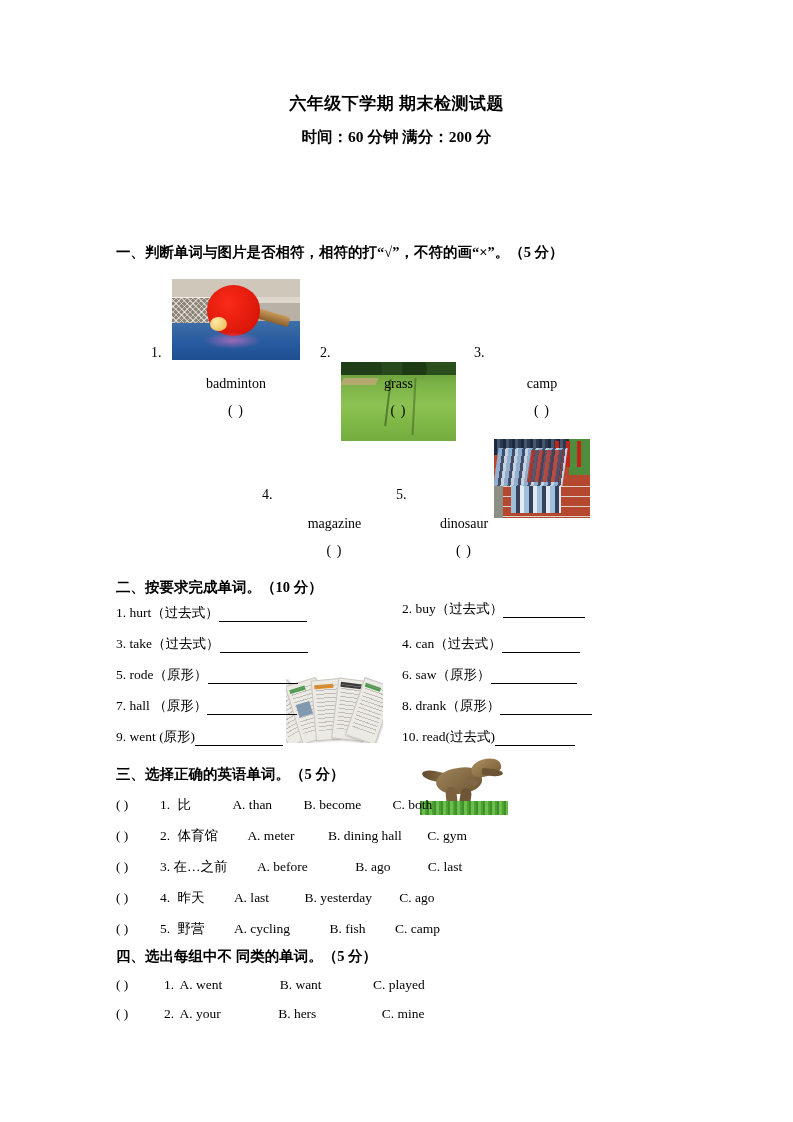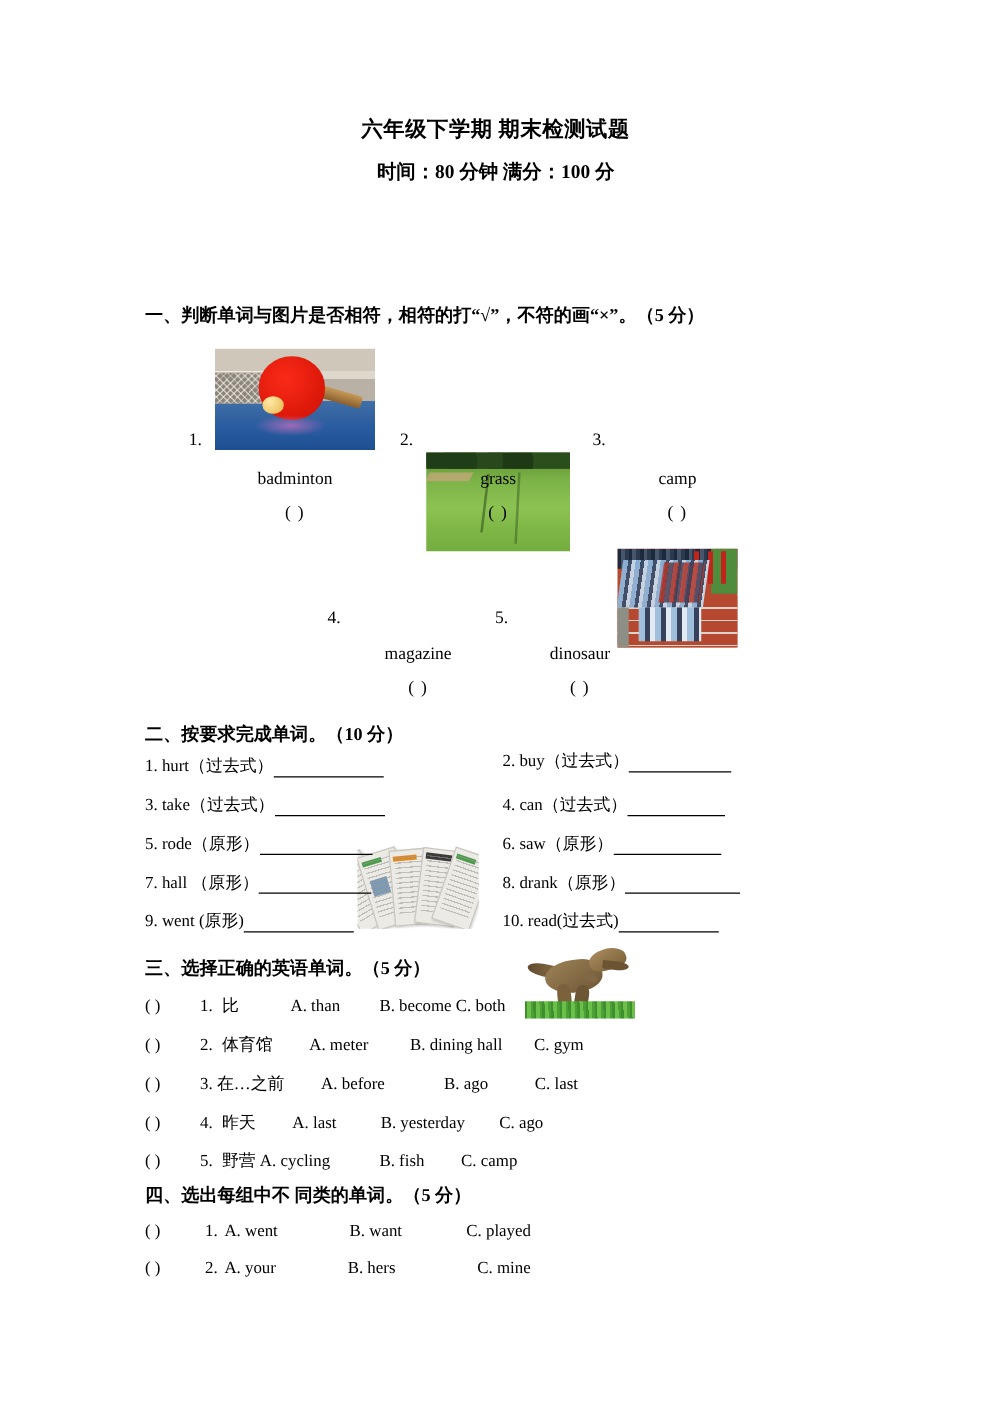--- a/index.html
+++ b/index.html
@@ -380,21 +380,21 @@
     white-space: nowrap;
   }
   .oo-item .paren { display: inline-block; width: 48px; }
 </style>
 </head>
 <body>
 
 <div class="page">
 
   <div class="doc-title">六年级下学期  期末检测试题</div>
-  <div class="doc-subtitle">时间：80 分钟   满分：100 分</div>
+  <div class="doc-subtitle">时间：60 分钟   满分：200 分</div>
 
   <div class="sec-head" id="sec1-head">一、判断单词与图片是否相符，相符的打“√”，不符的画“×”。（5 分）</div>
 
   <div class="pic-num" style="left:151px; top:345px;">1.</div>
   <div class="photo ph-pingpong" style="left:172px; top:279px; width:128px; height:81px;">
     <div class="pp-nettop"></div>
     <div class="pp-net"></div>
     <div class="pp-handle"></div>
     <div class="pp-paddle"></div>
     <div class="pp-ball"></div>
@@ -510,21 +510,21 @@
     <span>read</span><span>(过去式)</span><span class="blank" style="width:80px;"></span>
   </div>
 
   <div class="sec-head" id="sec3-head">三、选择正确的英语单词。（5 分）</div>
 
   <div class="ch-item" style="top:796px;">
     <span class="paren">(      )</span><span class="qn">1.</span>
     <span class="cn" style="margin-left:4px;">比</span>
     <span class="opt" style="margin-left:38px;">A. than</span>
     <span class="opt" style="margin-left:28px;">B. become</span>
-    <span class="opt" style="">C. both</span>
+    <span class="opt" style="margin-left:28px;">C. both</span>
   </div>
 
   <div class="ch-item" style="top:827px;">
     <span class="paren">(      )</span><span class="qn">2.</span>
     <span class="cn" style="margin-left:4px;">体育馆</span>
     <span class="opt" style="margin-left:26px;">A. meter</span>
     <span class="opt" style="margin-left:30px;">B. dining hall</span>
     <span class="opt" style="margin-left:22px;">C. gym</span>
   </div>
 
@@ -540,21 +540,21 @@
     <span class="paren">(      )</span><span class="qn">4.</span>
     <span class="cn" style="margin-left:4px;">昨天</span>
     <span class="opt" style="margin-left:26px;">A. last</span>
     <span class="opt" style="margin-left:32px;">B. yesterday</span>
     <span class="opt" style="margin-left:24px;">C. ago</span>
   </div>
 
   <div class="ch-item" style="top:920px;">
     <span class="paren">(      )</span><span class="qn">5.</span>
     <span class="cn" style="margin-left:4px;">野营</span>
-    <span class="opt" style="">A. cycling</span>
+    <span class="opt" style="margin-left:26px;">A. cycling</span>
     <span class="opt" style="margin-left:36px;">B. fish</span>
     <span class="opt" style="margin-left:26px;">C. camp</span>
   </div>
 
   <div class="sec-head" id="sec4-head">四、选出每组中不 同类的单词。（5 分）</div>
 
   <div class="oo-item" style="top:977px;">
     <span class="paren">(      )</span><span>1.</span>
     <span style="display:inline-block; margin-left:2px;">A.  went</span>
     <span style="display:inline-block; margin-left:54px;">B.  want</span>

